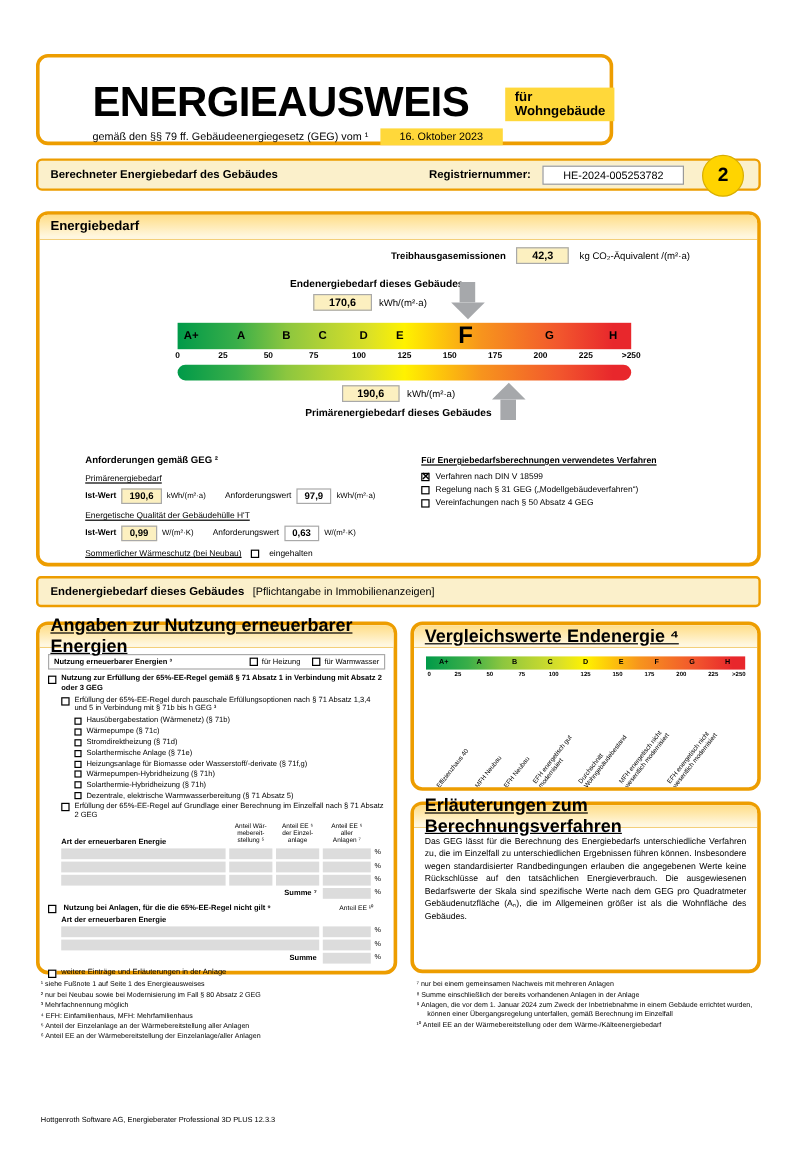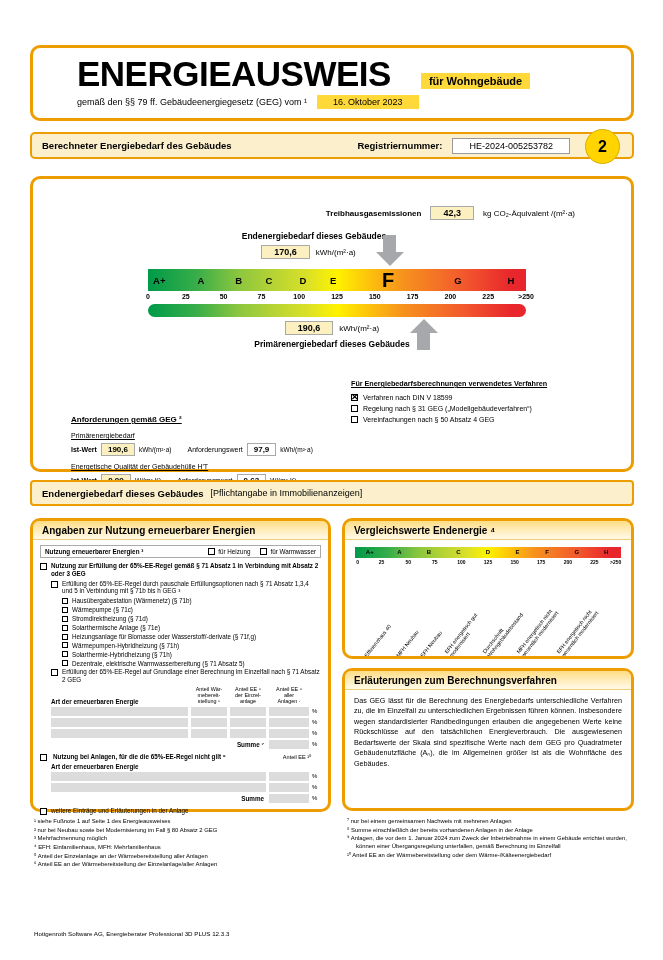--- a/index.html
+++ b/index.html
@@ -1,38 +1,38 @@
 <!DOCTYPE html>
 <html><head>
 <meta charset="utf-8">
 <style>
   html,body{margin:0;padding:0;}
   body{font-family:"Liberation Sans",sans-serif;background:#9a9a9a;}
   .page{position:relative;width:663px;height:960px;background:#fff;margin:0 auto;overflow:hidden;color:#000;}
 
   
-  .header-box{position:absolute;left:30px;top:45px;width:604px;height:76px;border:3px solid #ED9D00;border-radius:10px;padding:5px 0 0 44px;box-sizing:border-box;}
+  .header-box{position:absolute;left:30px;top:45px;width:481px;height:76px;border:3px solid #ED9D00;border-radius:10px;padding:5px 0 0 44px;box-sizing:border-box;}
   .title-row{display:flex;align-items:flex-end;gap:30px;}
   .main-title{font-size:35px;font-weight:bold;line-height:1;letter-spacing:-0.5px;}
   .badge{background:#FFD83A;font-weight:bold;font-size:11px;padding:2px 8px;margin-bottom:2px;margin-top:20px;}
   .law-row{display:flex;align-items:center;gap:10px;margin-top:4px;}
   .law-text{font-size:9px;}
   .date-box{background:#FFD83A;font-size:9px;padding:2px 16px;}
 
   
   .reg-bar{position:absolute;left:30px;top:132px;width:604px;height:27px;background:#FBF0CB;border:2px solid #ED9D00;border-radius:5px;display:flex;align-items:center;padding:0 10px;box-sizing:border-box;}
   .reg-title{font-weight:bold;font-size:9.5px;}
   .reg-label{font-weight:bold;font-size:9.5px;margin-left:auto;}
   .reg-value{background:#fff;border:1px solid #999;font-size:9px;padding:2px 16px;margin-left:10px;margin-right:52px;}
   .page-circle{position:absolute;left:585px;top:129px;width:33px;height:33px;background:#FFD400;border:1px solid #D8AE00;border-radius:50%;display:flex;align-items:center;justify-content:center;font-size:16px;font-weight:bold;}
 
   
   .gold-box{position:absolute;border:3px solid #ED9D00;border-radius:10px;background:#fff;box-sizing:border-box;}
   .section-band{height:20px;background:linear-gradient(180deg,#FFDD86 0%,#FFF7DF 90%);border-bottom:1px solid #F3CF7A;border-radius:6px 6px 0 0;display:flex;align-items:center;padding:0 9px;font-weight:bold;font-size:11px;}
-  .band-sm{height:18px;font-size:10px;}
+  .band-sm{height:18px;font-size:15px;text-decoration:underline;}
 
   
   .energie-box{left:30px;top:176px;width:604px;height:296px;}
   .ghg-row{position:absolute;left:0;top:27px;width:100%;display:flex;justify-content:flex-end;align-items:center;gap:9px;padding-right:56px;box-sizing:border-box;font-size:8px;}
   .bold{font-weight:bold;}
   .valbox{background:#FCF0C0;border:1px solid #A9A9A9;font-weight:bold;font-size:9px;padding:1px 12px;text-align:center;}
   .unit{font-size:8px;}
   .end-label{position:absolute;left:0;top:52px;width:100%;text-align:center;font-weight:bold;font-size:8.5px;padding-right:36px;box-sizing:border-box;}
   .end-value-row{position:absolute;left:0;top:66px;width:100%;display:flex;justify-content:center;align-items:center;gap:6px;padding-right:47px;box-sizing:border-box;}
 
@@ -47,21 +47,21 @@
   .arrow-down{top:-34px;left:64%;}
   .arrow-up{top:50px;left:73%;}
   .stem{width:13px;height:17px;background:#A6A8AB;}
   .head-down{width:0;height:0;border-left:14px solid transparent;border-right:14px solid transparent;border-top:14px solid #A6A8AB;}
   .head-up{width:0;height:0;border-left:14px solid transparent;border-right:14px solid transparent;border-bottom:14px solid #A6A8AB;}
 
   .primary-value-row{position:absolute;left:0;top:142px;width:100%;display:flex;justify-content:center;align-items:center;gap:6px;}
   .primary-label{position:absolute;left:0;top:160px;width:100%;text-align:center;font-weight:bold;font-size:8.5px;}
 
   .req-col{position:absolute;left:38px;top:200px;width:266px;font-size:7px;}
-  .req-title{font-weight:bold;font-size:8px;text-decoration:underline;margin-bottom:8px;margin-top:36px;}
+  .req-title{font-weight:bold;font-size:8px;margin-bottom:8px;}
   .req-head{text-decoration:underline;margin-bottom:4px;font-size:7px;}
   .req-row{display:flex;align-items:center;gap:4px;margin-bottom:7px;}
   .ist-box{background:#FCF0C0;border:1px solid #A9A9A9;font-weight:bold;font-size:8px;padding:1px 6px;min-width:30px;text-align:center;box-sizing:border-box;}
   .anf-box{background:#fff;border:1px solid #A9A9A9;font-weight:bold;font-size:8px;padding:1px 6px;min-width:28px;text-align:center;box-sizing:border-box;}
   .u{font-size:6.5px;}
   .sp{width:8px;}
   .summer-row{display:flex;align-items:center;gap:8px;margin-top:3px;}
   .summer-head{text-decoration:underline;}
 
   .verf-col{position:absolute;left:318px;top:200px;width:276px;font-size:7px;}
@@ -140,20 +140,21 @@
   </div>
 
   <div class="reg-bar">
     <span class="reg-title">Berechneter Energiebedarf des Gebäudes</span>
     <span class="reg-label">Registriernummer:</span>
     <span class="reg-value">HE-2024-005253782</span>
   </div>
   <div class="page-circle">2</div>
 
   <div class="gold-box energie-box">
+    <div class="section-band">Energiebedarf</div>
 
     <div class="ghg-row">
       <span class="bold">Treibhausgasemissionen</span>
       <span class="valbox">42,3</span>
       <span class="unit">kg CO₂-Äquivalent /(m²·a)</span>
     </div>
 
     <div class="end-label">Endenergiebedarf dieses Gebäudes</div>
     <div class="end-value-row">
       <span class="valbox">170,6</span>

